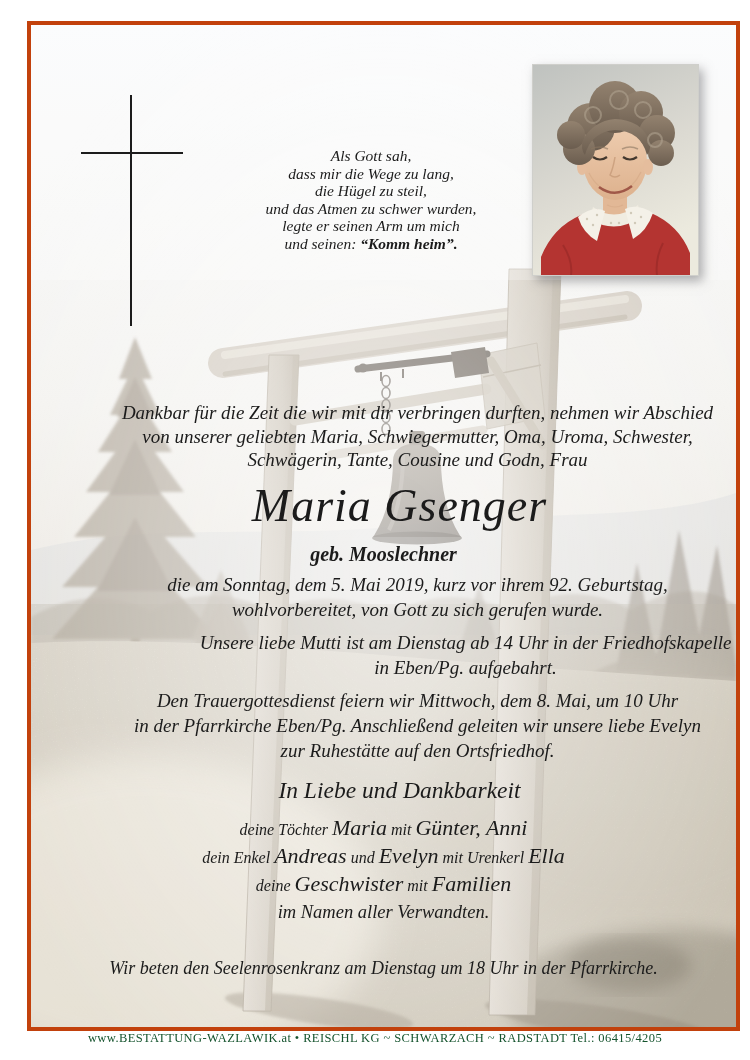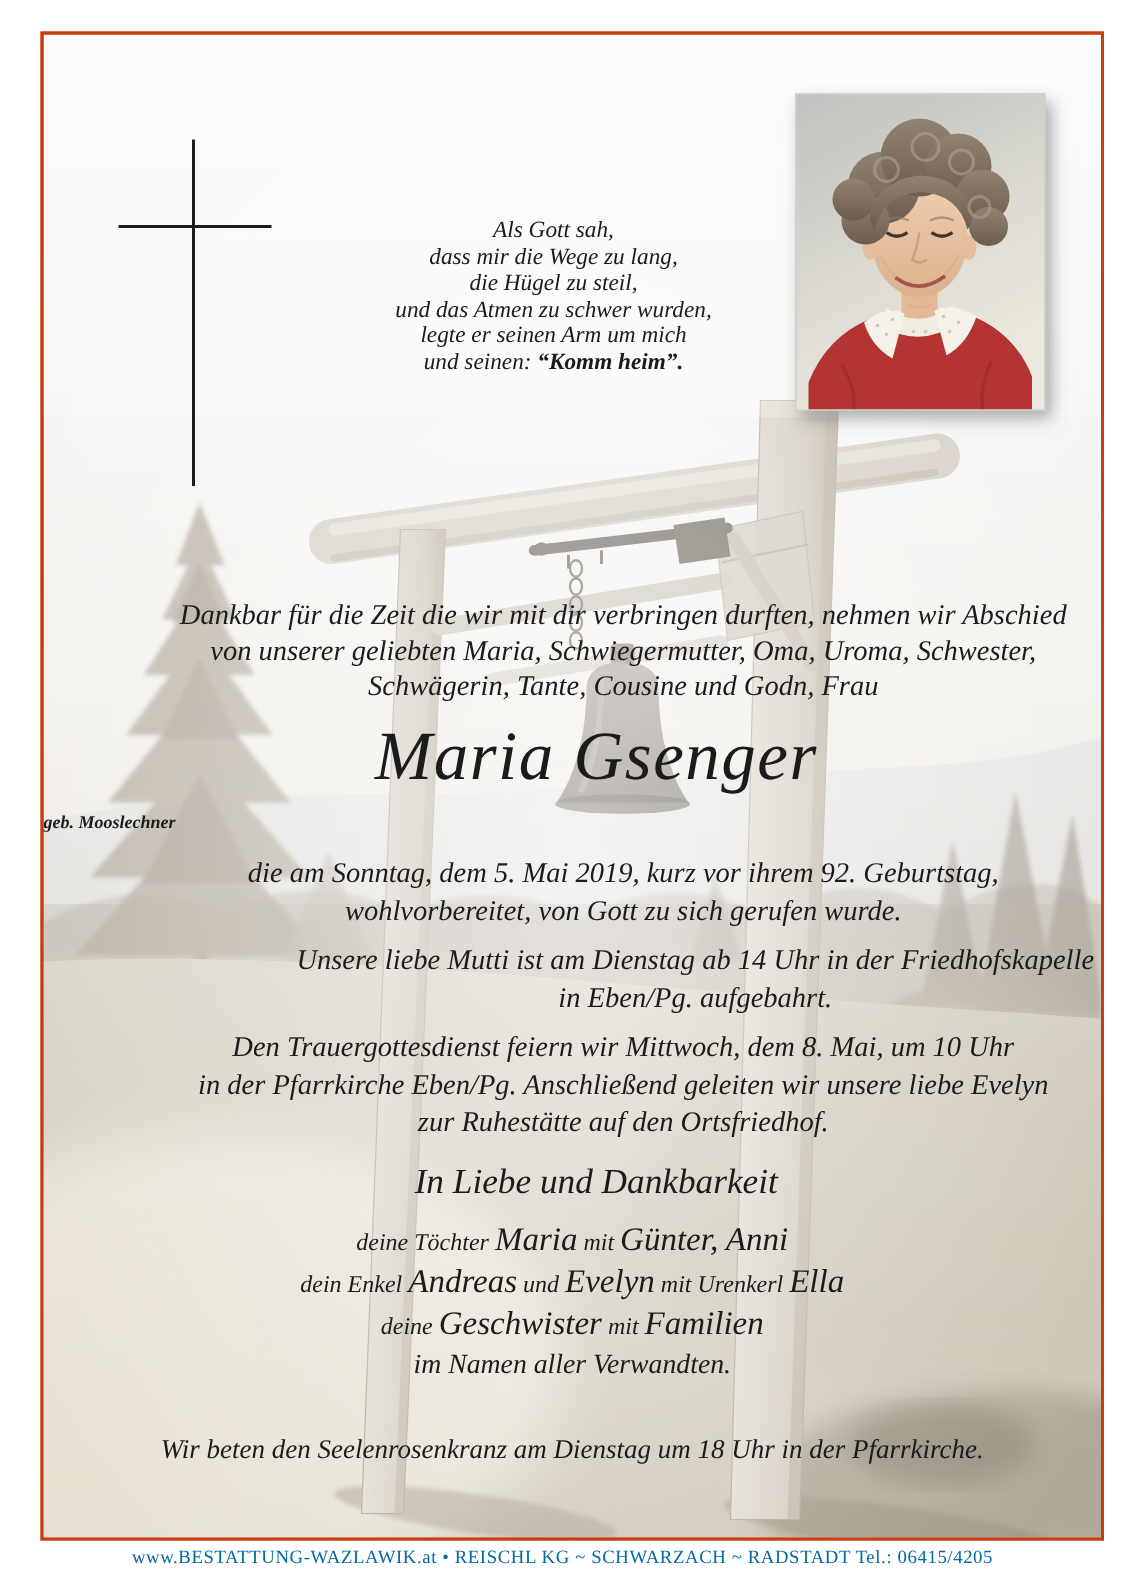--- a/index.html
+++ b/index.html
@@ -5,21 +5,21 @@
   html,body { margin:0; padding:0; }
   body {
     width:750px; height:1060px; background:#ffffff; overflow:hidden;
     font-family:"Liberation Serif","DejaVu Serif",serif;
     font-style:italic; color:#1b1b1b;
   }
   .page { position:relative; width:750px; height:1060px; background:#fff; }
 
   .card {
     position:absolute; left:27px; top:21px; width:705px; height:1002px;
-    border:2px solid #c2410c; overflow:hidden; background:#ef4444;
+    border:4px solid #c2410c; overflow:hidden; background:#fef9c3;
   }
   .bg { position:absolute; left:0; top:0; width:705px; height:1002px; display:block; }
 
   
   .cross { position:absolute; left:0; top:0; width:100%; height:100%; pointer-events:none; }
   .cross .v { position:absolute; left:99px; top:70px; width:2px; height:231px; background:#1c1c1c; }
   .cross .h { position:absolute; left:50px; top:127px; width:102px; height:2px; background:#1c1c1c; }
 
   
   .verse { position:absolute; left:170px; top:122px; width:340px; text-align:center;
@@ -35,37 +35,37 @@
   
   .block { position:absolute; left:0; width:100%; text-align:center;
            font-size:19px; line-height:23.5px;margin-left:34px; }
   .intro   { top:376px; }
   .death   { top:547px; line-height:25px; }
   .laying  { top:605px; line-height:25px;padding-left:48px; }
   .funeral { top:663px; line-height:25px; }
 
   .name { position:absolute; left:0; top:455px; width:100%; margin:0; text-align:center;
           font-size:46px; font-weight:normal; line-height:52px; letter-spacing:1px;padding-left:16px; }
-  .geb  { position:absolute; left:0; top:518px; width:100%; text-align:left;
-          font-size:12px; font-weight:bold; }
+  .geb  { position:absolute; left:0; top:518px; width:100%; text-align:center;
+          font-size:20px; font-weight:bold; }
 
   .closing { position:absolute; left:0; top:752px; width:100%; text-align:center;
              font-size:23.5px;padding-left:16px; }
 
   .mourners { position:absolute; left:0; top:789px; width:100%; text-align:center; }
   .mline { line-height:28px; height:28px; }
   .mline .sm { font-size:16px; }
   .mline .lg { font-size:22px; }
   .mline .md { font-size:18.5px; }
 
   .rosary { position:absolute; left:0; top:933px; width:100%; text-align:center;
             font-size:18px; }
 
   .footer { position:absolute; left:0; top:1031px; width:750px; text-align:center;
-            font-style:normal; font-size:12.5px; letter-spacing:0.4px; color:#0369a1; }
+            font-style:normal; font-size:12.5px; letter-spacing:0.4px; color:#14532d; }
 </style>
 </head>
 <body>
 
 <div class="page">
   <div class="card">
 
     <svg class="bg" viewBox="0 0 705 1002" preserveAspectRatio="none" aria-hidden="true">
       <defs>
         <linearGradient id="sky" x1="0" y1="0" x2="0" y2="1">

